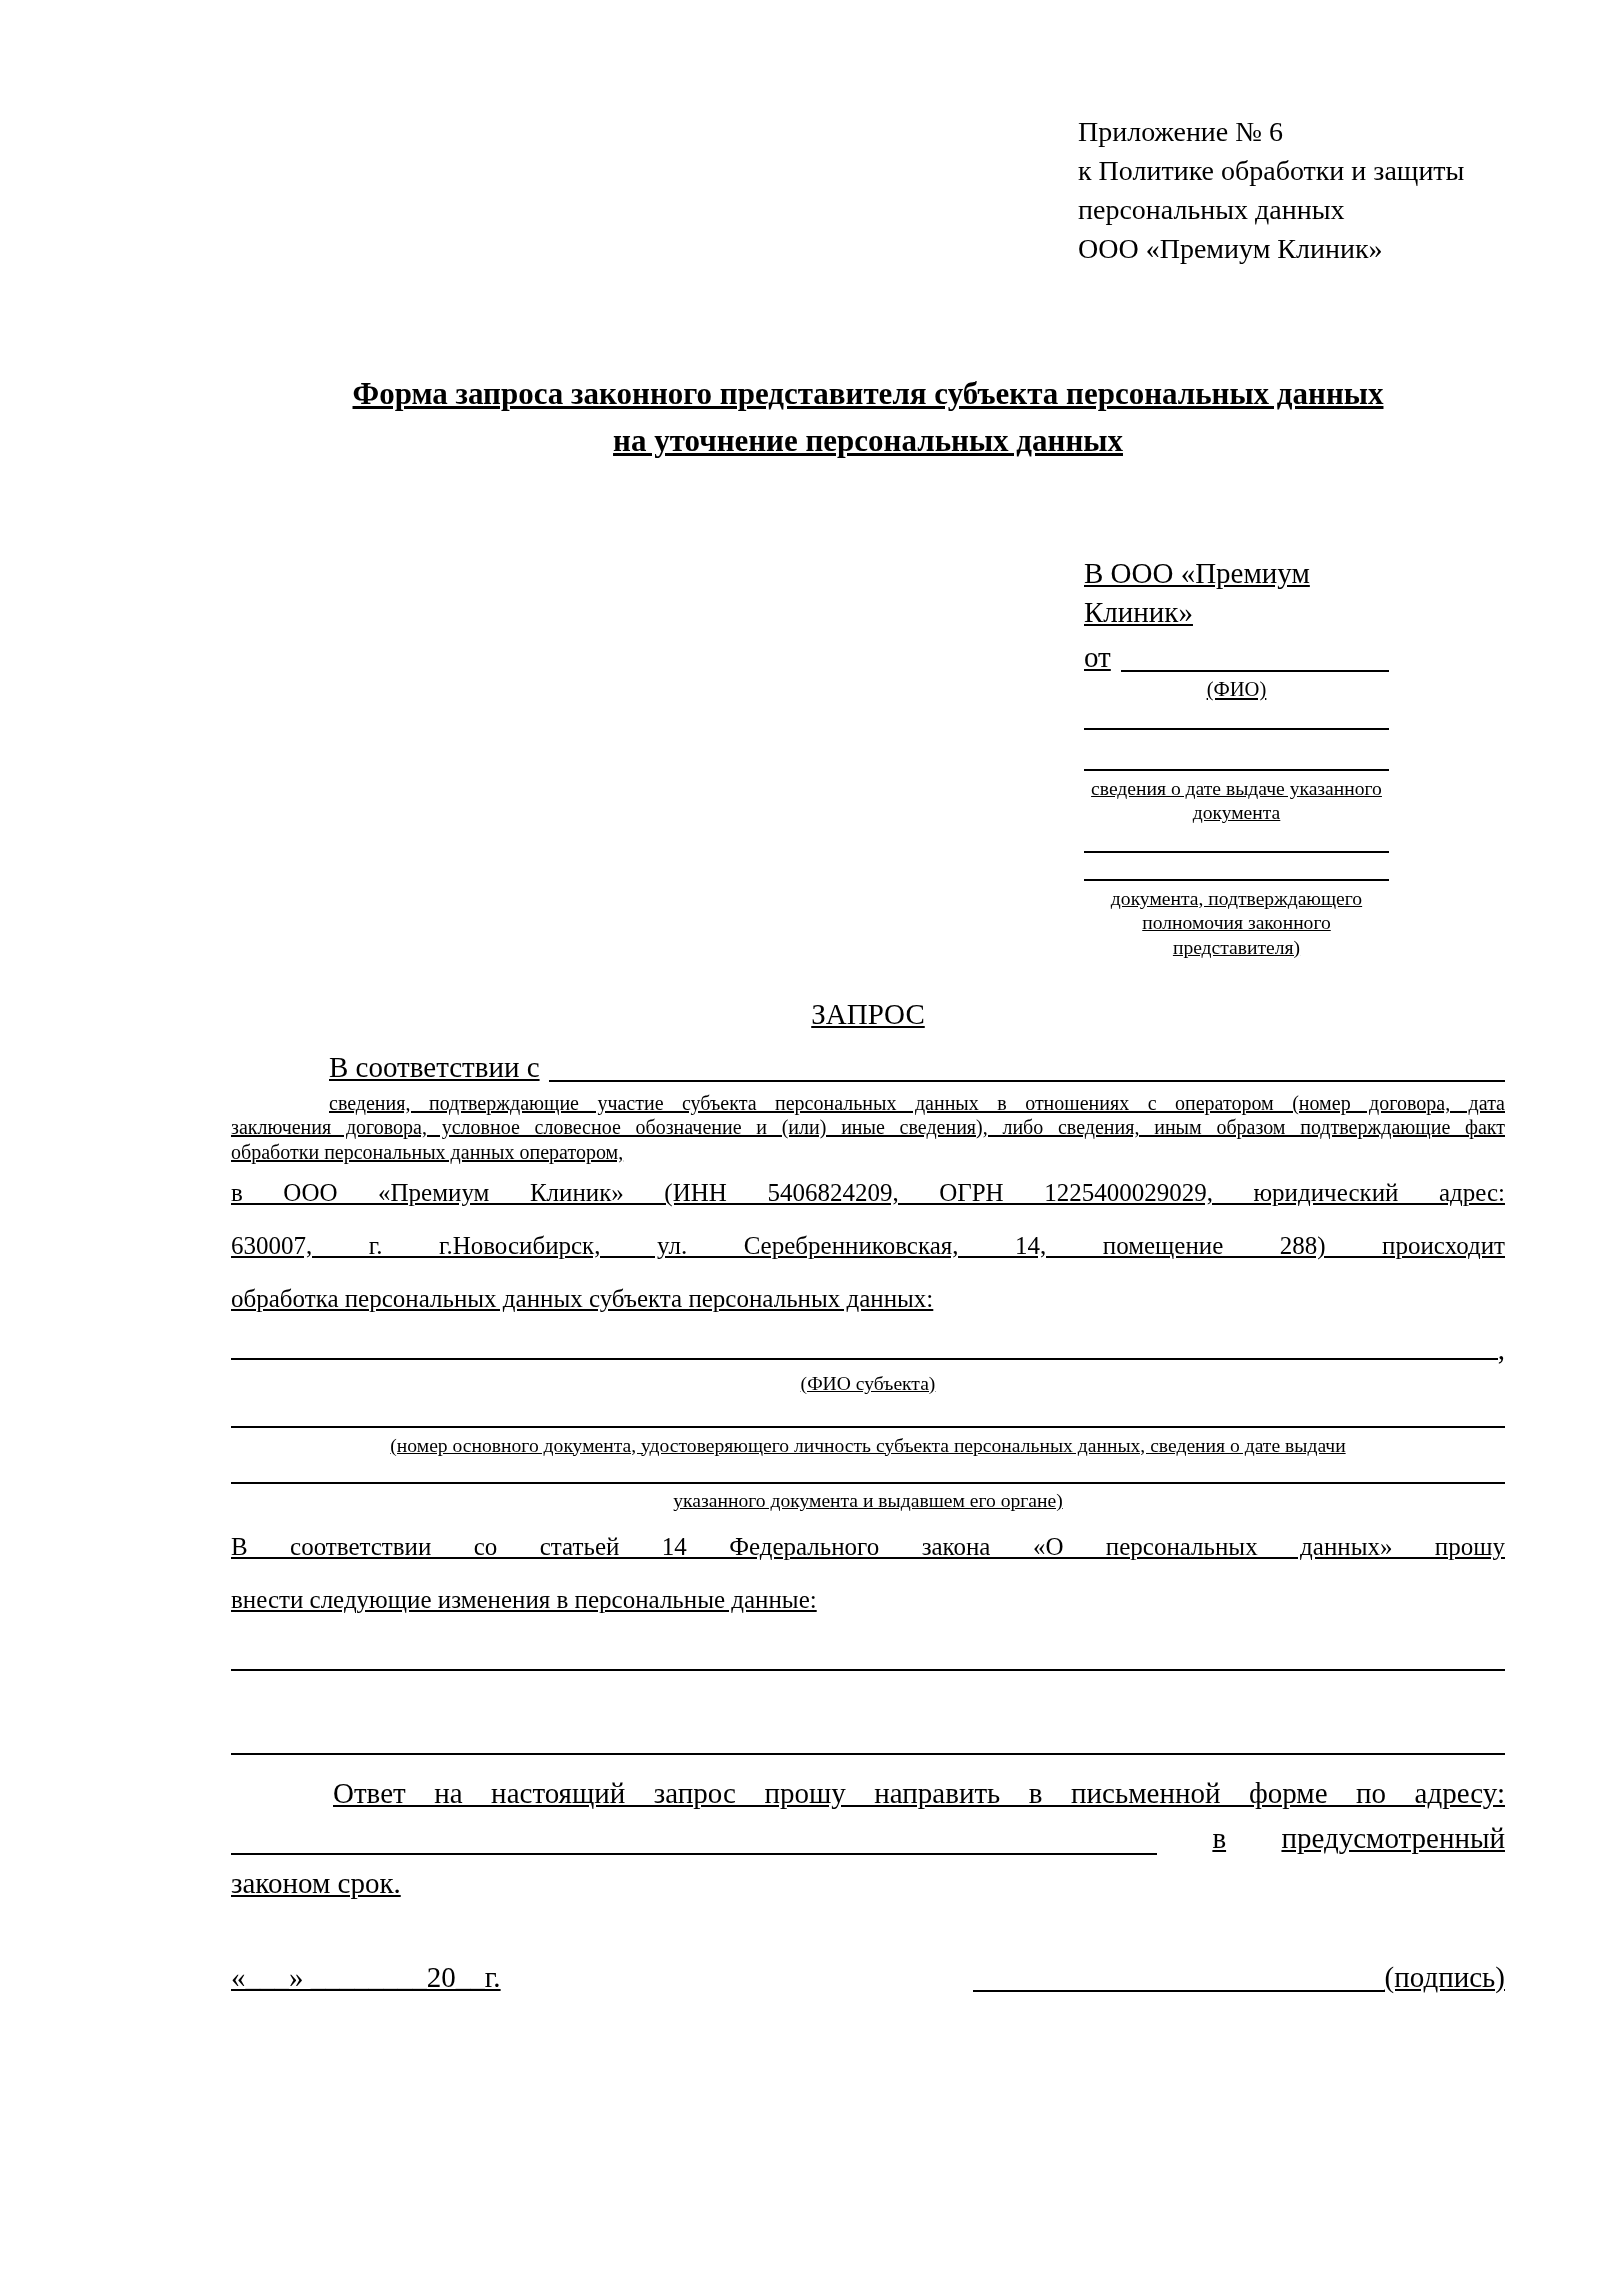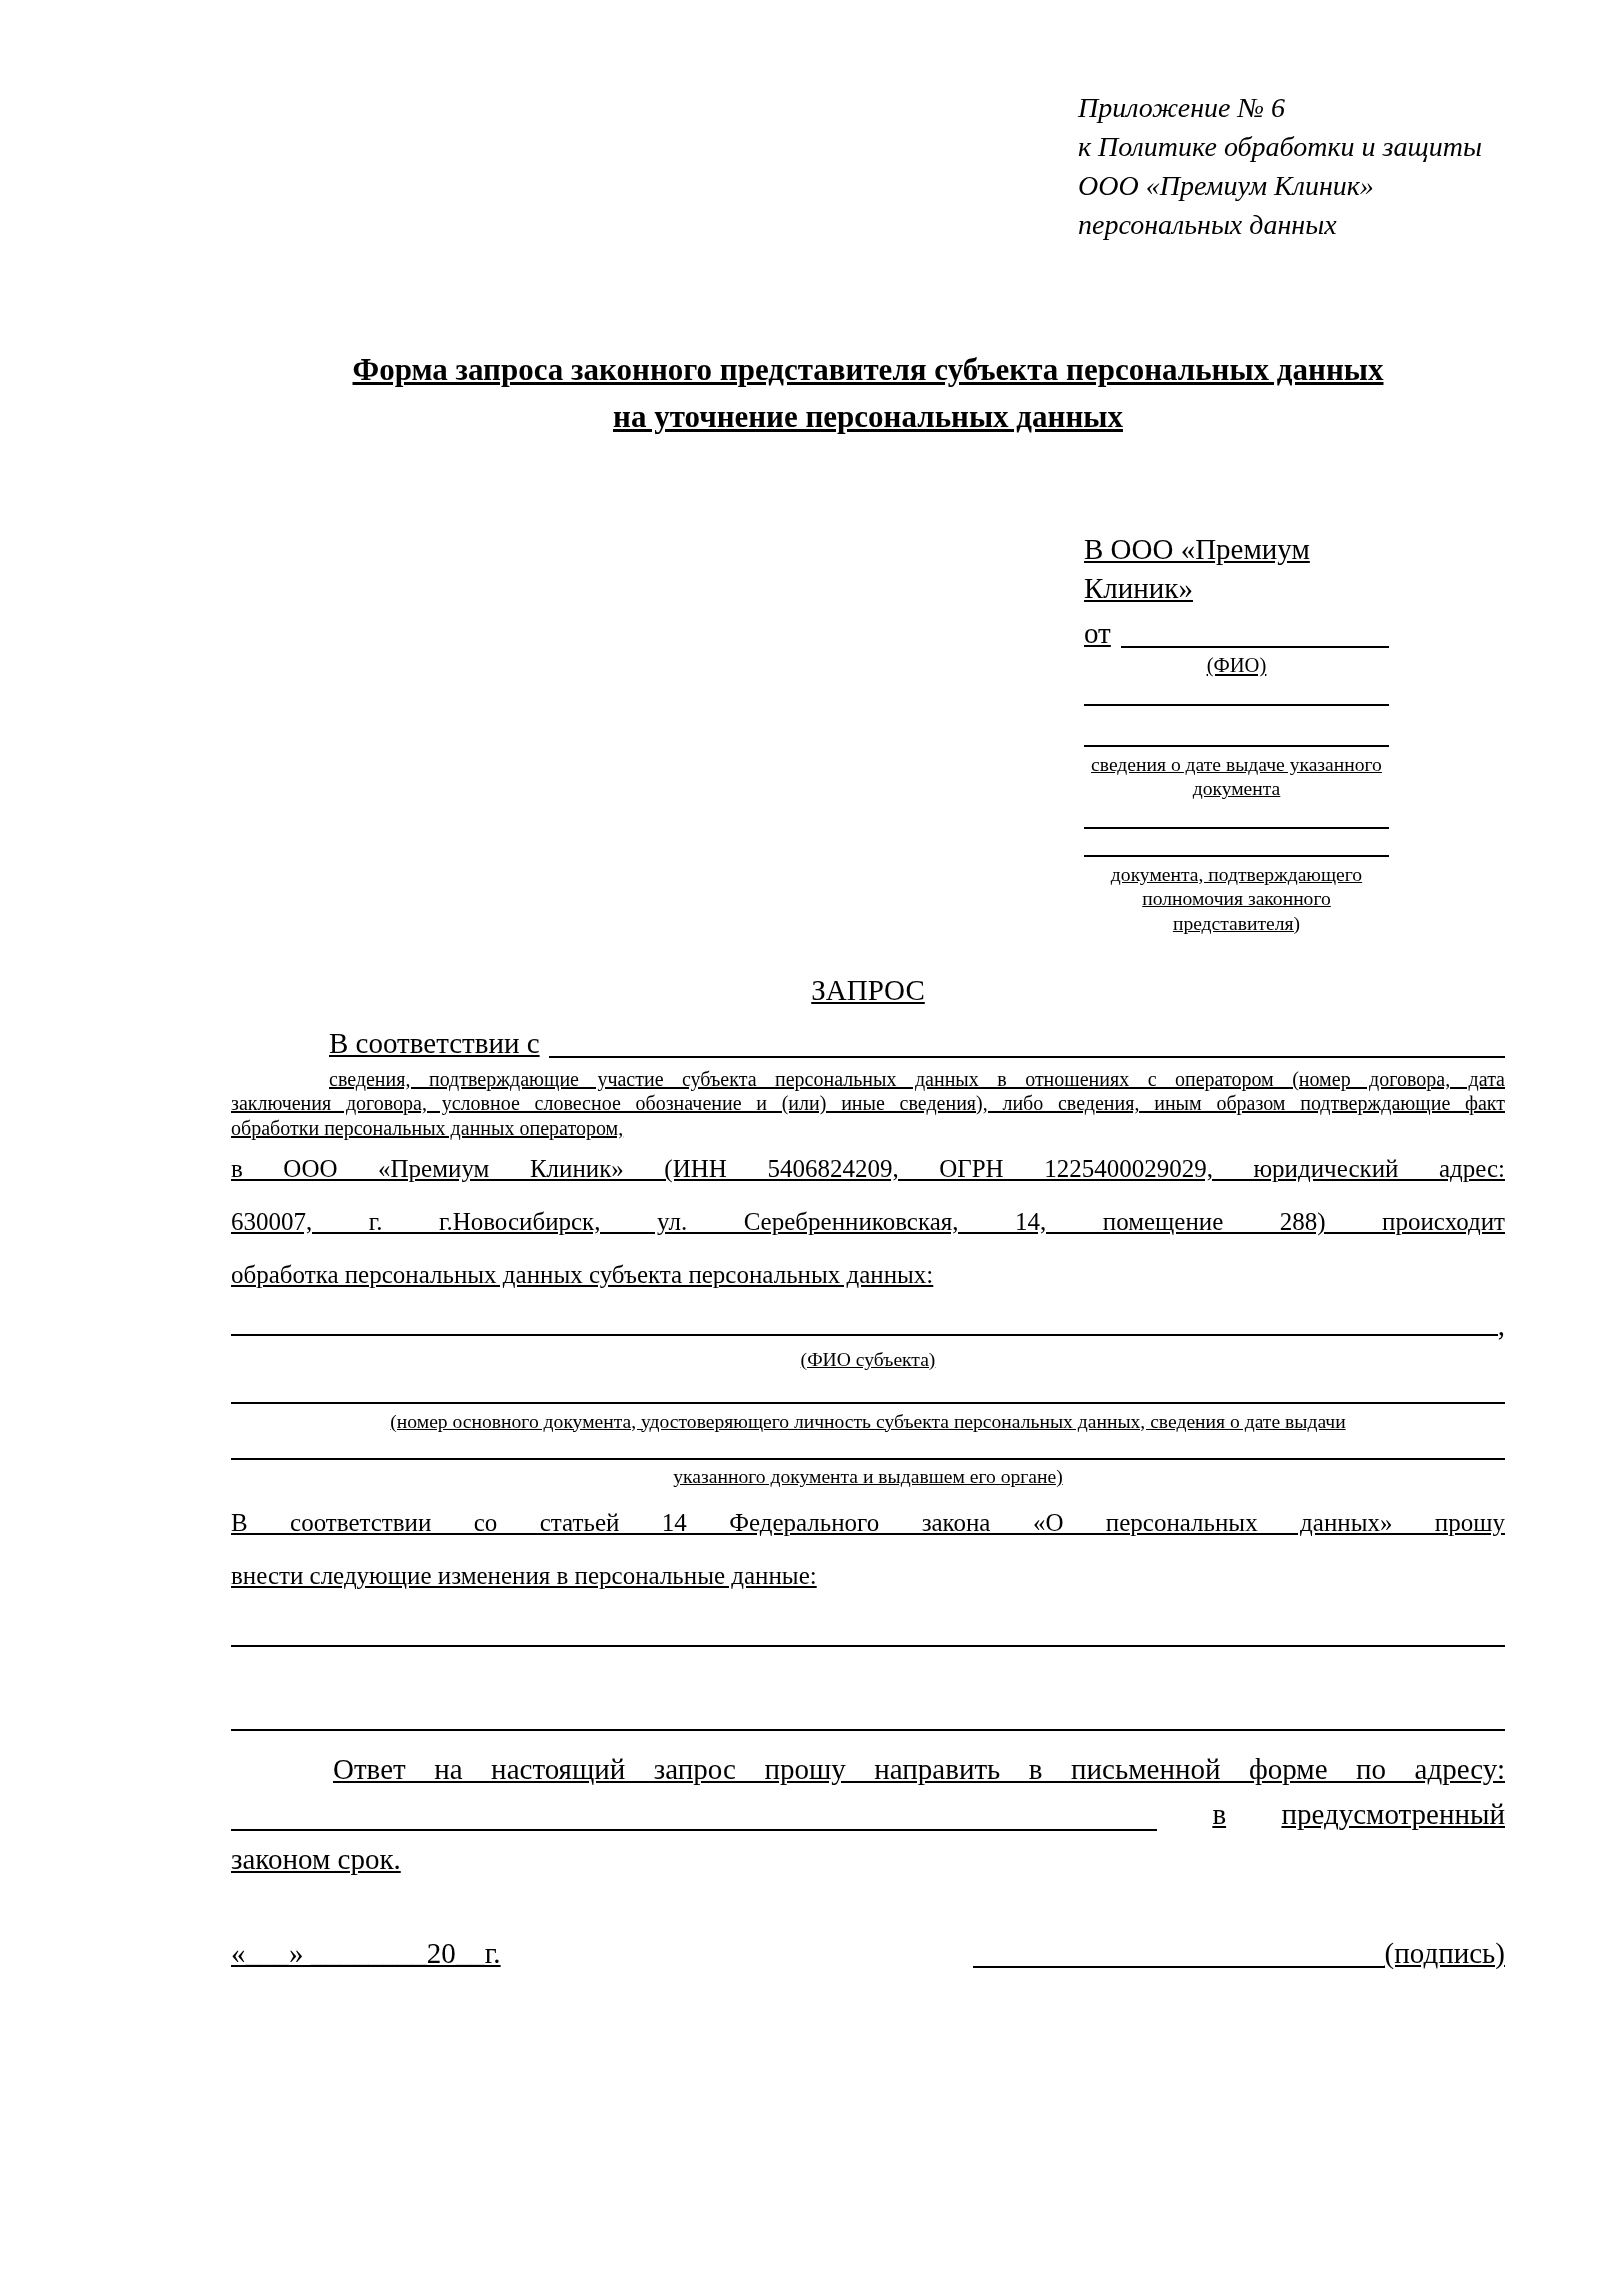--- a/index.html
+++ b/index.html
@@ -12,24 +12,23 @@
     font-family: "Liberation Serif", "DejaVu Serif", serif;
     overflow: hidden;
   }
   
   .content { padding: 0 116px 0 231px; text-decoration: underline; }
 
   .rule { height: 0; border-bottom: 2.9px solid #000; }
 
   
   .annex {
-    margin: 88px 0 0 1078px;
+    margin: 112px 0 0 1078px;
     font-size: 28px;
     line-height: 39px;
-    font-style: italic;
   }
 
   .doc-title {
     margin-top: 102px;
     font-size: 31px;
     font-weight: bold;
     line-height: 47px;
     text-align: center;
   }
 
@@ -115,22 +114,22 @@
   .signature .rule { width: 412px; margin-bottom: 5.9px; }
 </style>
 </head>
 <body>
 
 <div class="page">
 
   <div class="annex">
     <div>Приложение № 6</div>
     <div>к Политике обработки и защиты</div>
+    <div>персональных данных</div>
     <div>ООО «Премиум Клиник»</div>
-    <div>персональных данных</div>
   </div>
 
   <div class="content">
 
     <div class="doc-title">
       <div>Форма запроса законного представителя субъекта персональных данных</div>
       <div>на уточнение персональных данных</div>
     </div>
 
     <div class="addressee">

